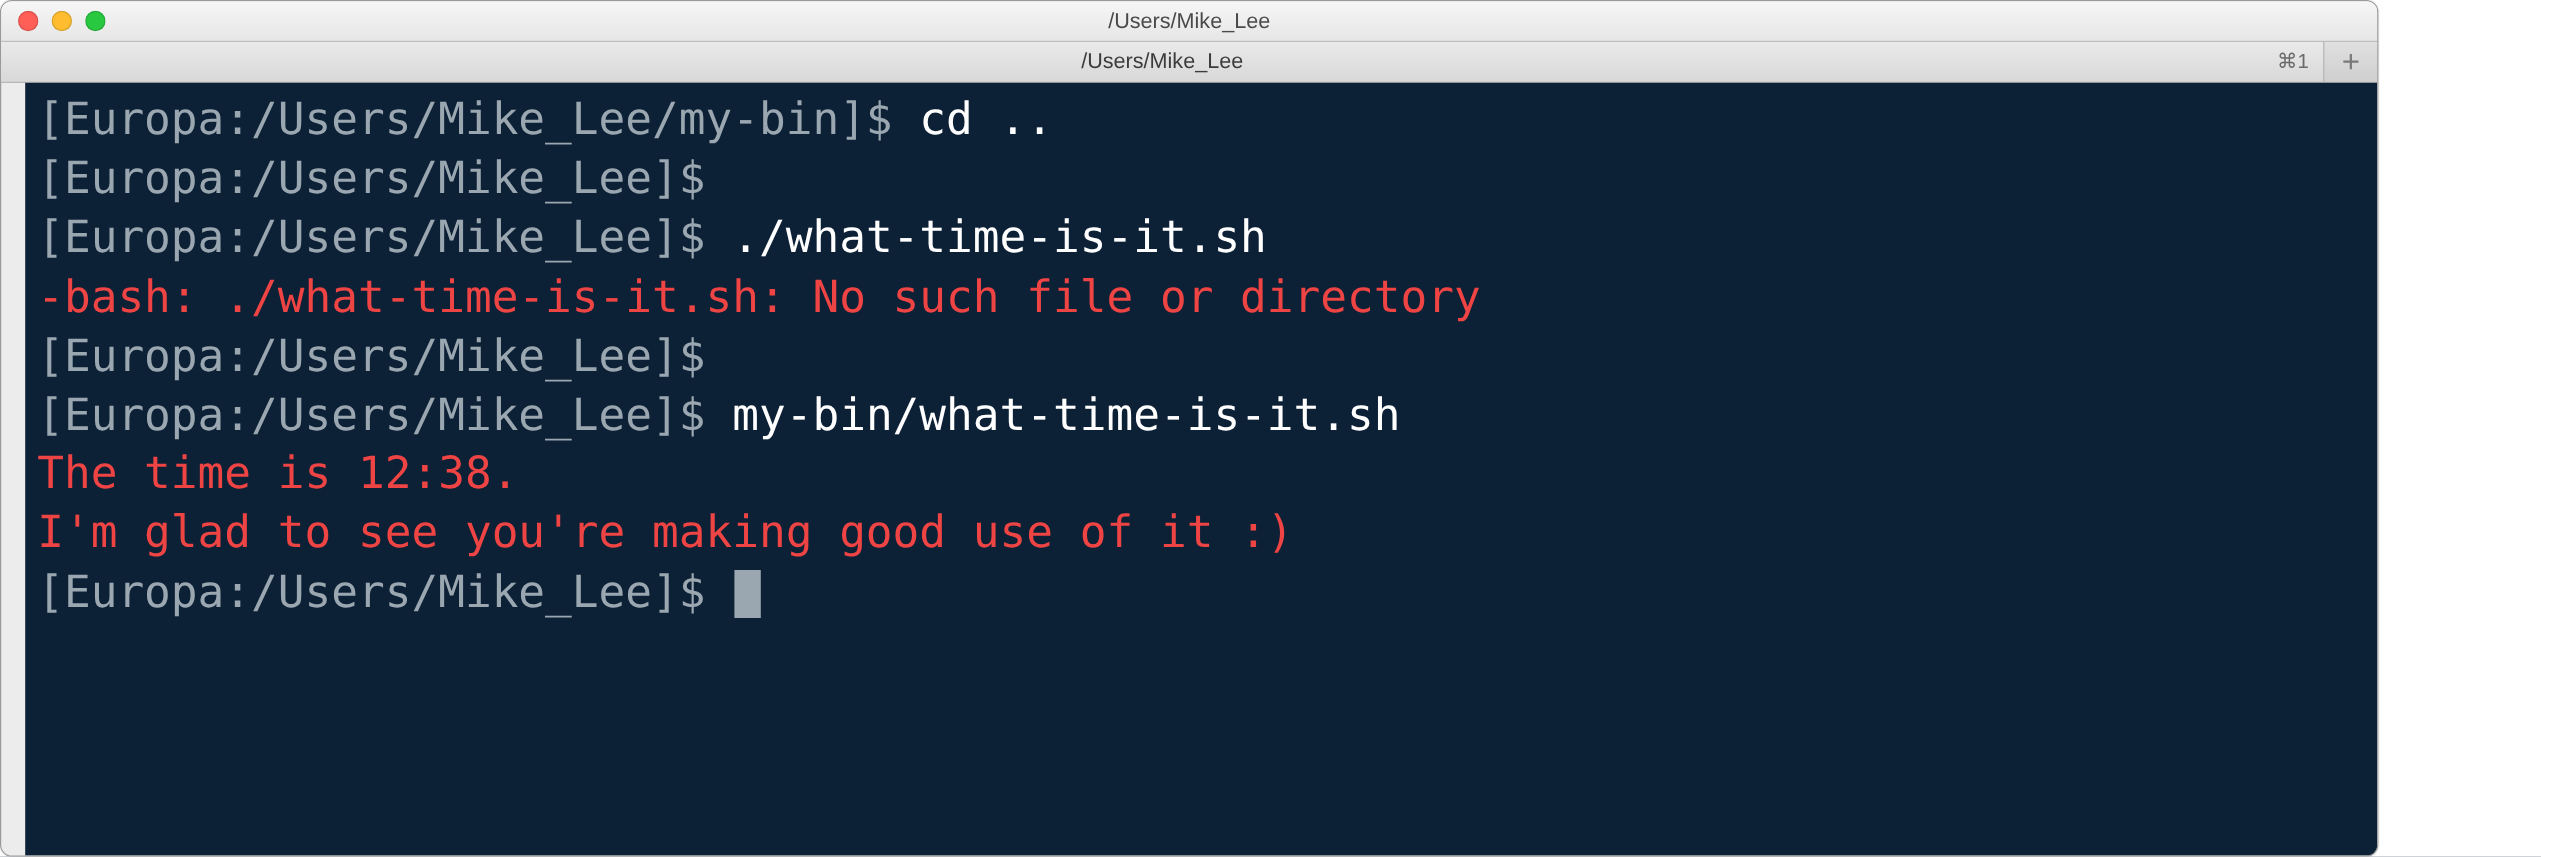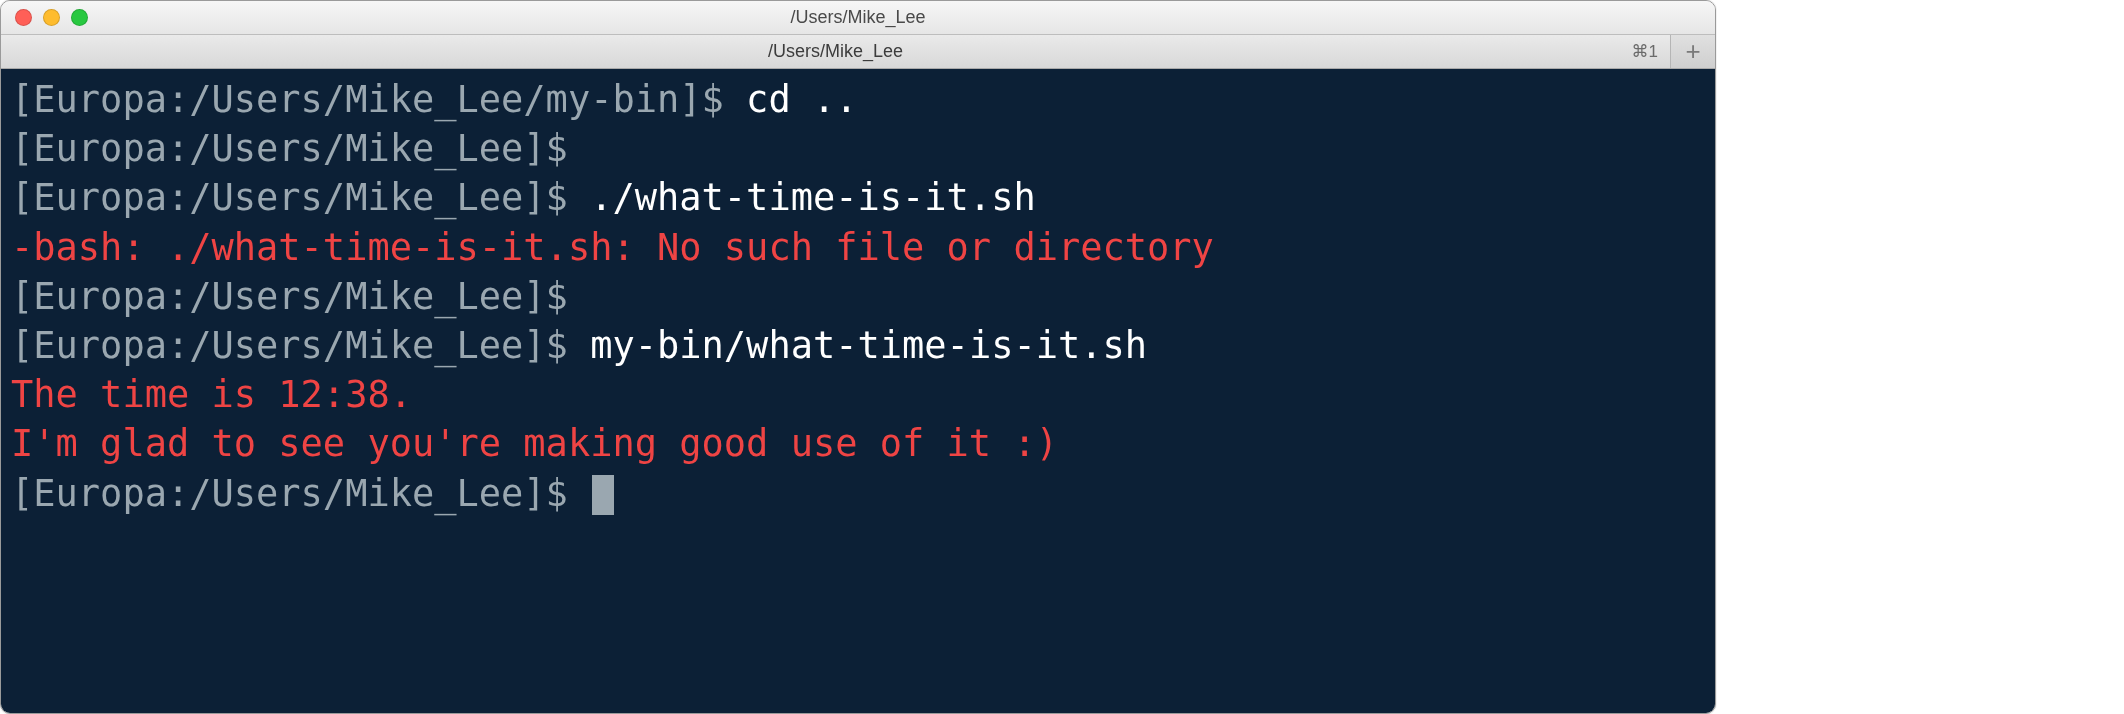--- a/index.html
+++ b/index.html
@@ -1,18 +1,18 @@
 <!DOCTYPE html>
 <html><head>
 <meta charset="utf-8">
 <style>
   * { margin: 0; padding: 0; box-sizing: border-box; }
   html, body { width: 2124px; height: 714px; font-family: -apple-system, "Helvetica Neue", Arial, sans-serif; }
   .window {
-    width: 1716px;
+    width: 1982px;
     height: 714px;
     border: 1px solid #9a9a9a;
     border-radius: 10px;
     overflow: hidden;
     background: #ececec;
     display: flex;
     flex-direction: column;
     box-shadow: 0 0 0 1px rgba(0,0,0,0.05);
   }
   .titlebar {
@@ -66,20 +66,21 @@
   .terminal {
     flex:1;
     background:#0c2036;
     color:#e8e8e8;
     font-family: "Menlo", "SF Mono", "Consolas", monospace;
     font-size: 37px;
     line-height: 1.33;
     padding: 6px 10px 4px 10px;
     white-space: pre;
     overflow:hidden;
+    margin-left:20px;
   }
   .prompt { color:#9aa7b0; }
   .cmd { color:#ffffff; }
   .out { color:#ef4444; }
   .cursor {
     display:inline-block;
     width: 22px; height: 40px;
     background:#9aa7b0;
     vertical-align: text-bottom;
     margin-left: 2px;

